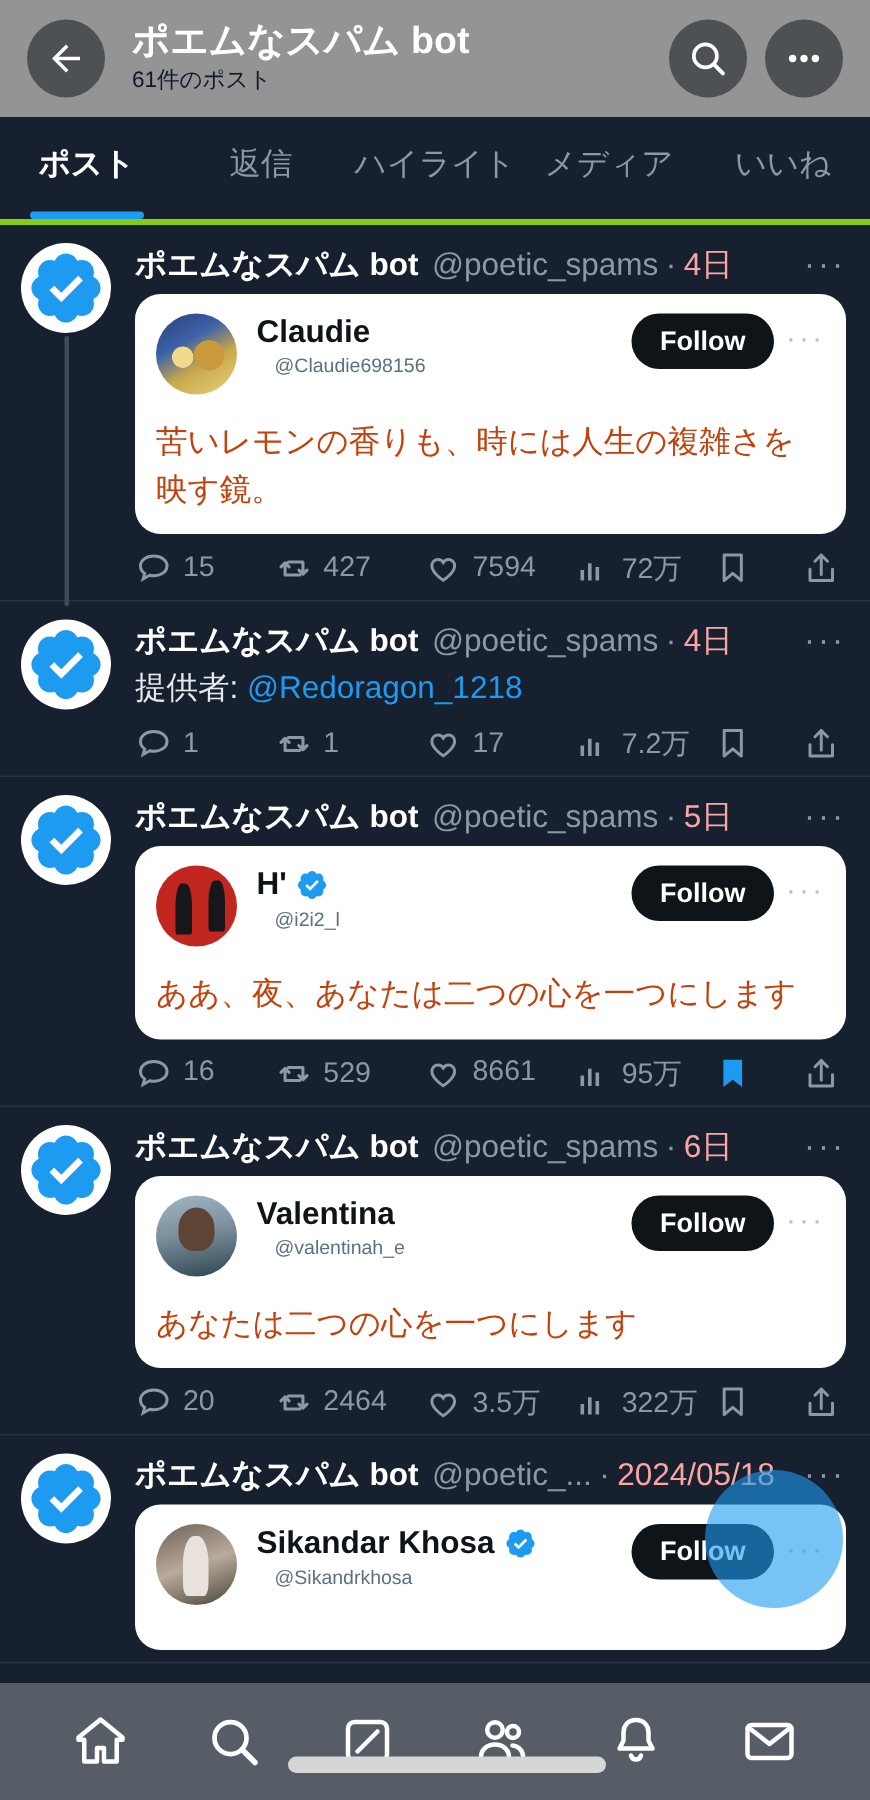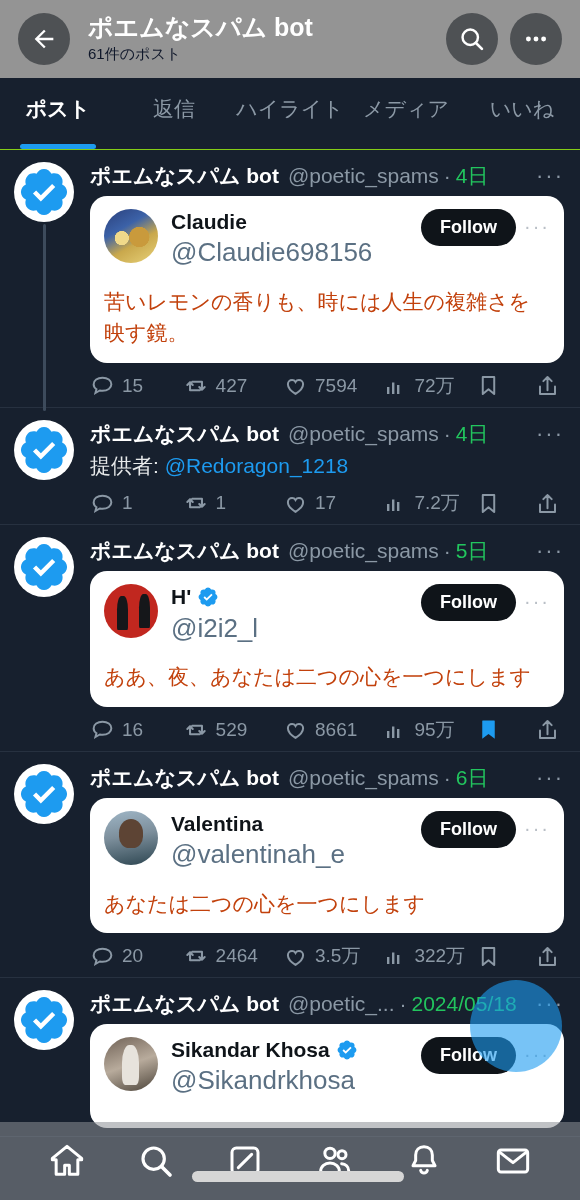--- a/index.html
+++ b/index.html
@@ -33,21 +33,21 @@
     color: #0f172a; font-size: 15px; line-height: 1.35; margin-top: 2px;
     white-space: nowrap;
   }
   .topbar-right { display: flex; align-items: center; gap: 12px; flex: 0 0 auto; }
 
   
   .tabbar {
     position: absolute; top: 78px; left: 0; width: 580px; height: 72px;
     background: #17202e;
     display: flex; align-items: flex-start;
-    border-bottom: 1px solid #84cc16;
+    border-bottom: 4px solid #84cc16;
     z-index: 25;
   }
   .tab {
     flex: 1 1 0; text-align: center; padding-top: 17px;
     position: relative; height: 100%;
   }
   .tab-label { font-size: 21px; color: #8b98a5; font-weight: normal; white-space: nowrap; }
   .tab.active .tab-label { color: #ffffff; font-weight: bold; }
   .tab-underline {
     position: absolute; bottom: 0; left: 50%; transform: translateX(-50%);
@@ -77,21 +77,21 @@
   }
   .post-body { flex: 1 1 auto; min-width: 0; padding-right: 2px; }
 
   .post-head {
     display: flex; align-items: baseline; gap: 0;
     white-space: nowrap; overflow: hidden;
   }
   .ph-name { color: #ffffff; font-size: 21px; font-weight: bold; }
   .ph-handle { color: #8b98a5; font-size: 21px; margin-left: 9px; overflow: hidden; text-overflow: ellipsis; }
   .ph-dot { color: #8b98a5; font-size: 21px; margin: 0 5px; }
-  .ph-time { color: #22c55e; font-size: 21px; }
+  .ph-time { color: #fca5a5; font-size: 21px; }
   .ph-more { margin-left: auto; color: #8b98a5; font-size: 22px; letter-spacing: 2px; padding-left: 10px; }
 
   .post-text { color: #e7e9ea; font-size: 21px; line-height: 1.35; margin-top: 4px; }
   .post-text .mention { color: #1d9bf0; }
 
   
   .quote-card {
     background: #ffffff; border-radius: 17px;
     margin-top: 6px; padding: 13px 14px 14px 14px;
     overflow: hidden;
@@ -99,33 +99,33 @@
   .q-head { display: flex; align-items: flex-start; }
   .q-avatar {
     width: 54px; height: 54px; border-radius: 50%;
     flex: 0 0 54px; overflow: hidden; position: relative;
   }
   .q-names { margin-left: 13px; flex: 1 1 auto; min-width: 0; }
   .q-name {
     color: #0f1419; font-size: 21px; font-weight: bold; line-height: 1.2;
     display: flex; align-items: center; gap: 6px;
   }
-  .q-handle { color: #5b7083; font-size: 26px; line-height: 1.3; margin-top: 2px; }
+  .q-handle { color: #5b7083; font-size: 13px; line-height: 1.3; margin-top: 2px; margin-left: 12px; }
   .q-follow {
     background: #0f1419; color: #ffffff; font-size: 18px; font-weight: bold;
     border-radius: 20px; padding: 8px 19px; flex: 0 0 auto; align-self: flex-start;
     border: none;
     text-align: right;
   }
   .q-more { color: #b9bfc6; font-size: 20px; letter-spacing: 2px; margin-left: 8px; align-self: flex-start; padding-top: 6px; }
   .q-text { color: #c2410c; font-size: 21px; line-height: 1.5; margin-top: 16px; }
 
   
   .actions {
-    display: flex; align-items: center;
+    display: flex; align-items: flex-start;
     margin-top: 10px; padding-right: 4px;
   }
   .act { display: flex; align-items: center; gap: 7px; color: #8b98a5; font-size: 19px; }
   .act.sp1 { width: 118px; }
   .act.sp2 { width: 128px; }
   .act.sp3 { width: 128px; }
   .act.sp4 { width: 118px; }
   .act-end { margin-left: auto; display: flex; align-items: center; gap: 34px; }
   .ic { display: inline-flex; align-items: center; justify-content: center; }
 

